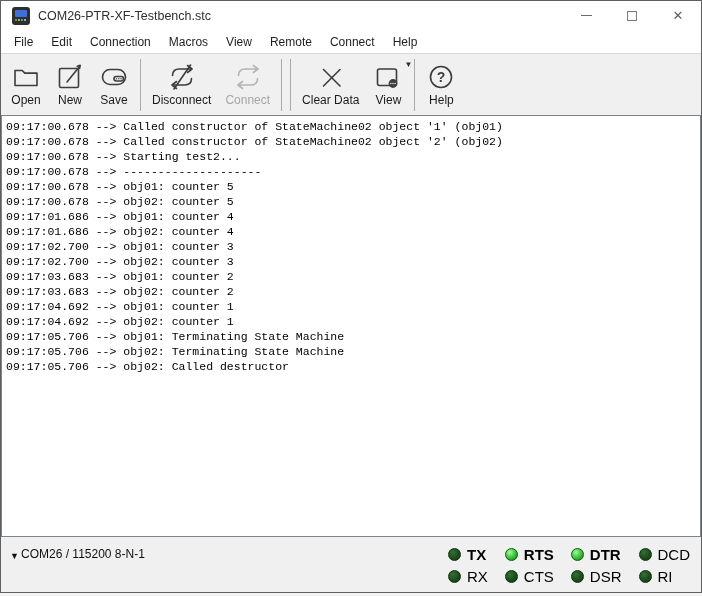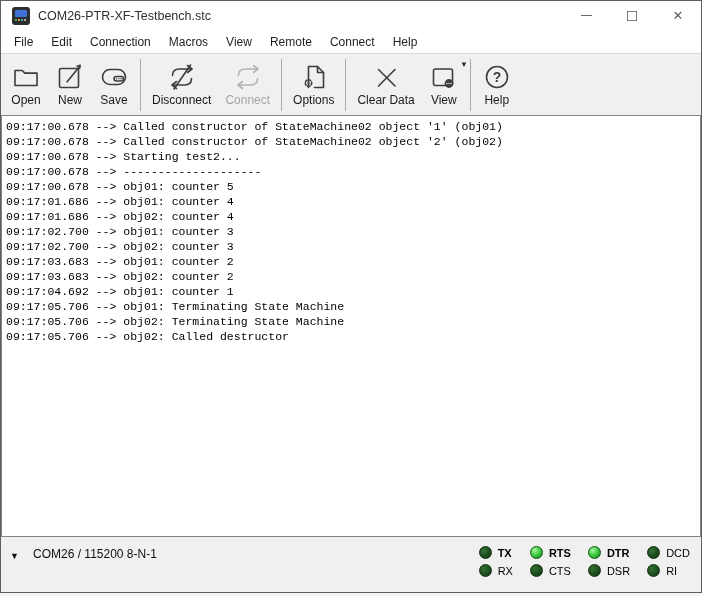--- a/index.html
+++ b/index.html
@@ -54,30 +54,30 @@
 
   
   .terminal { flex:1 1 auto; background:#ffffff; border:1px solid #7e848d; overflow:hidden;
     padding:3px 0 8px 4px; }
   .terminal .line { font-family:"Liberation Mono","DejaVu Sans Mono",monospace;
     font-size:11.5px; line-height:15px; color:#000000; white-space:pre; }
 
   
   .statusbar { height:55px; background:#f0f0f0; flex:0 0 auto; display:flex; position:relative; }
   .sb-arrow { position:absolute; left:9px; top:14px; font-size:9px; color:#111; }
-  .sb-text { margin-left:32px; margin-top:8px; font-size:12px; color:#101010; line-height:19px; }
+  .sb-text { margin-left:20px; margin-top:8px; font-size:12px; color:#101010; line-height:19px; }
   .led-panel { position:absolute; right:11px; top:9px; display:grid;
     grid-auto-flow:column; grid-template-rows:repeat(2,auto); column-gap:17px; row-gap:5px; }
   .led-cell { display:flex; align-items:center; gap:6px; }
   .led { width:13px; height:13px; border-radius:50%; flex:0 0 auto; }
   .led.off { background:radial-gradient(circle at 35% 30%, #356f35 0%, #1d4d1d 55%, #123712 100%);
     border:1px solid #0d2f0d; }
   .led.on { background:radial-gradient(circle at 35% 30%, #aef2a6 0%, #50d450 38%, #27a527 72%, #157015 100%);
     border:1px solid #0f5a0f; }
-  .led-lbl { font-size:11px; color:#000; }
+  .led-lbl { font-size:15px; color:#000; }
   .led-lbl.bold { font-weight:bold; }
 
   .below-strip { position:absolute; left:0; top:593px; width:702px; height:3px; background:#f4f4f4; }
 </style>
 </head>
 <body>
 
 <div class="window">
 
   <div class="titlebar">
@@ -162,29 +162,20 @@
         <path d="M5.5 13.5 C5.5 8.5 8.5 7 12.5 7 H24.5"></path>
         <path d="M20.5 3.5 L25 7 L20.5 10.5"></path>
         <path d="M24.5 16.5 C24.5 21.5 21.5 23 17.5 23 H5.5"></path>
         <path d="M9.5 19.5 L5 23 L9.5 26.5"></path>
       </svg>
       <span class="lbl">Connect</span>
     </div>
 
     <div class="tb-sep"></div>
 
-    <div class="tb-btn">
-      <svg class="ico" viewBox="0 0 30 30">
-        <path d="M9.5 25.5 V4.5 h9 l6 6 v15 h-9"></path>
-        <path d="M18.5 4.5 v6 h6"></path>
-        <circle cx="9.5" cy="21" r="3.2" stroke-width="2.2" stroke-dasharray="2 1.7" fill="none"></circle>
-        <circle class="fill" cx="9.5" cy="21" r="1.1"></circle>
-      </svg>
-      <span class="lbl">Options</span>
-    </div>
 
     <div class="tb-sep"></div>
 
     <div class="tb-btn">
       <svg class="ico" viewBox="0 0 30 30">
         <path d="M7.5 7.5 L24 24"></path>
         <path d="M24 7.5 L7.5 24"></path>
       </svg>
       <span class="lbl">Clear Data</span>
     </div>
@@ -212,27 +203,29 @@
     </div>
 
   </div>
 
   <div class="terminal">
     <div class="line">09:17:00.678 --&gt; Called constructor of StateMachine02 object '1' (obj01)</div>
     <div class="line">09:17:00.678 --&gt; Called constructor of StateMachine02 object '2' (obj02)</div>
     <div class="line">09:17:00.678 --&gt; Starting test2...</div>
     <div class="line">09:17:00.678 --&gt; --------------------</div>
     <div class="line">09:17:00.678 --&gt; obj01: counter 5</div>
+    <div class="line">09:17:00.678 --&gt; obj02: counter 5</div>
     <div class="line">09:17:01.686 --&gt; obj01: counter 4</div>
     <div class="line">09:17:01.686 --&gt; obj02: counter 4</div>
     <div class="line">09:17:02.700 --&gt; obj01: counter 3</div>
     <div class="line">09:17:02.700 --&gt; obj02: counter 3</div>
     <div class="line">09:17:03.683 --&gt; obj01: counter 2</div>
     <div class="line">09:17:03.683 --&gt; obj02: counter 2</div>
     <div class="line">09:17:04.692 --&gt; obj01: counter 1</div>
+    <div class="line">09:17:04.692 --&gt; obj02: counter 1</div>
     <div class="line">09:17:05.706 --&gt; obj01: Terminating State Machine</div>
     <div class="line">09:17:05.706 --&gt; obj02: Terminating State Machine</div>
     <div class="line">09:17:05.706 --&gt; obj02: Called destructor</div>
   </div>
 
   <div class="statusbar">
     <span class="sb-arrow">▼</span>
     <div class="sb-text">
       <div>COM26 / 115200 8-N-1</div>
     </div>

